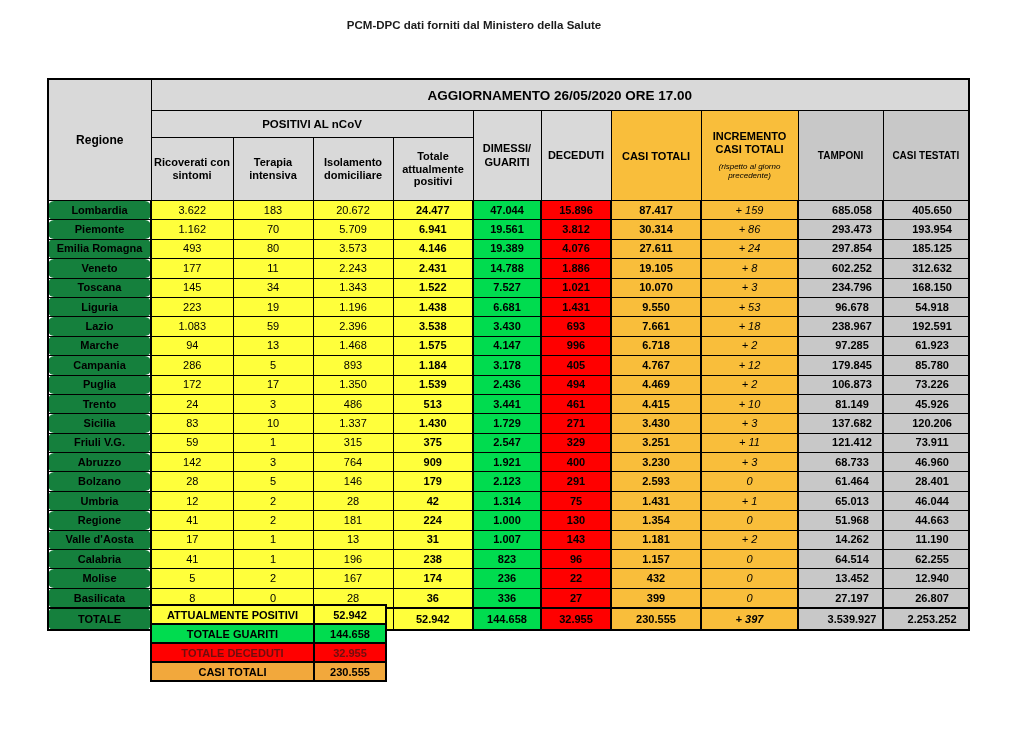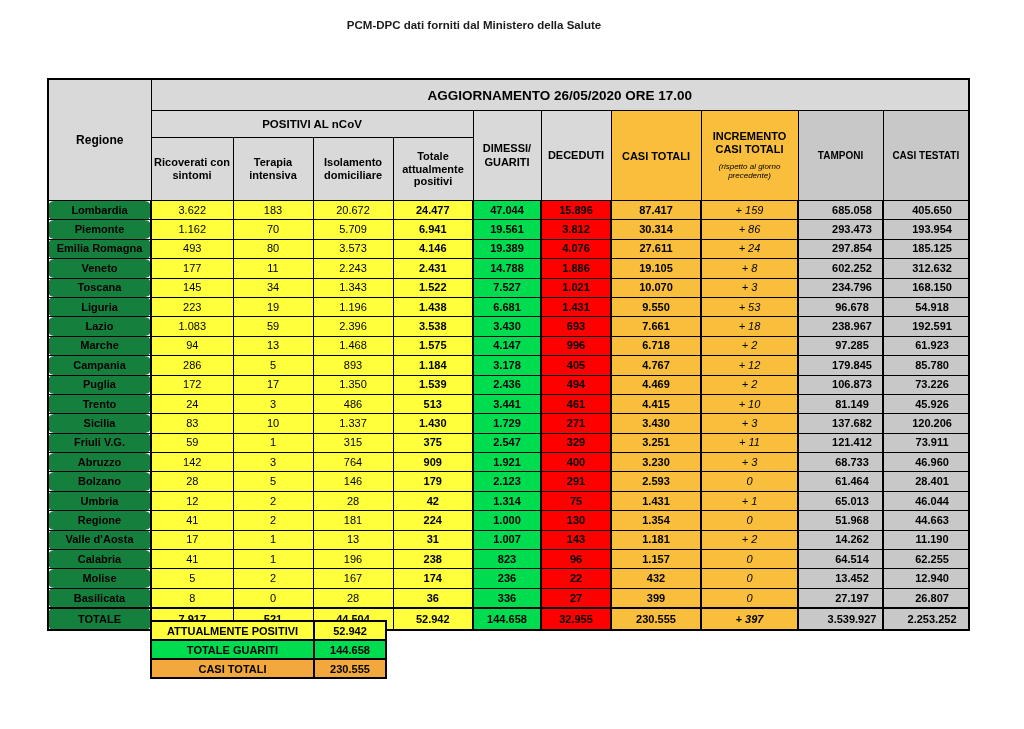--- a/index.html
+++ b/index.html
@@ -43,21 +43,21 @@
   #main-table tbody td:nth-child(5){background:var(--yellow);font-weight:bold;border-right-width:2px;}
   #main-table tbody td:nth-child(6){background:var(--green);font-weight:bold;border-right-width:2px;}
   #main-table tbody td:nth-child(7){background:var(--red);font-weight:bold;border-right-width:2px;}
   #main-table tbody td:nth-child(8){background:var(--orange);font-weight:bold;border-right-width:2px;}
   #main-table tbody td:nth-child(9){background:var(--orange);font-style:italic;border-right-width:2px;}
   #main-table tbody td:nth-child(10){background:var(--graycell);font-weight:bold;border-right-width:2px;padding-left:25px;}
   #main-table tbody td:nth-child(11){background:var(--graycell);font-weight:bold;padding-left:14px;}
   #main-table tbody tr.total-row td{border-top-width:2px;font-weight:bold;height:20px;}
   
   #summary-table{
-    position:absolute;left:150px;top:620px;border-collapse:collapse;table-layout:fixed;
+    position:absolute;left:150px;top:604px;border-collapse:collapse;table-layout:fixed;
     border:2px solid #000;
   }
   #summary-table td{
     border:2px solid #000;height:17px;text-align:center;vertical-align:middle;
     font-size:11px;font-weight:bold;padding:0 2px;
   }
   #summary-table .lab{width:157px;}
   #summary-table .val{width:66px;}
   tr.s-yellow td{background:var(--yellow);}
   tr.s-green td{background:var(--green);}
@@ -401,18 +401,22 @@
 <table id="summary-table">
   <tbody>
     <tr class="s-yellow">
       <td class="lab">ATTUALMENTE POSITIVI</td>
       <td class="val">52.942</td>
     </tr>
     <tr class="s-green">
       <td class="lab">TOTALE GUARITI</td>
       <td class="val">144.658</td>
     </tr>
+    <tr class="s-red">
+      <td class="lab">TOTALE DECEDUTI</td>
+      <td class="val">32.955</td>
+    </tr>
     <tr class="s-orange">
       <td class="lab">CASI TOTALI</td>
       <td class="val">230.555</td>
     </tr>
   </tbody>
 </table>
 
 </body></html>

